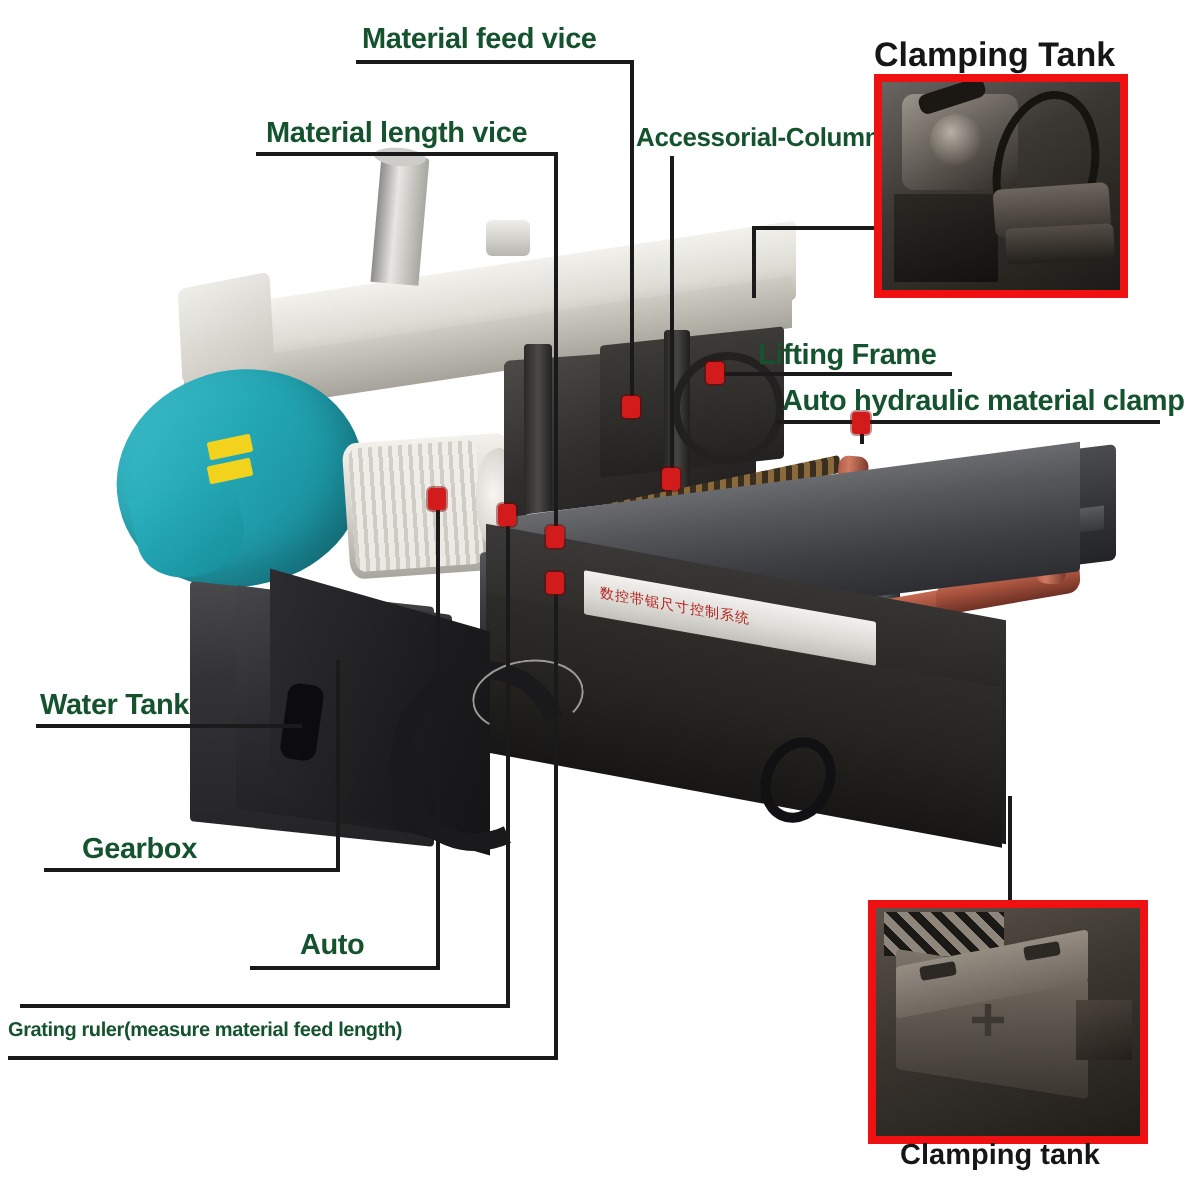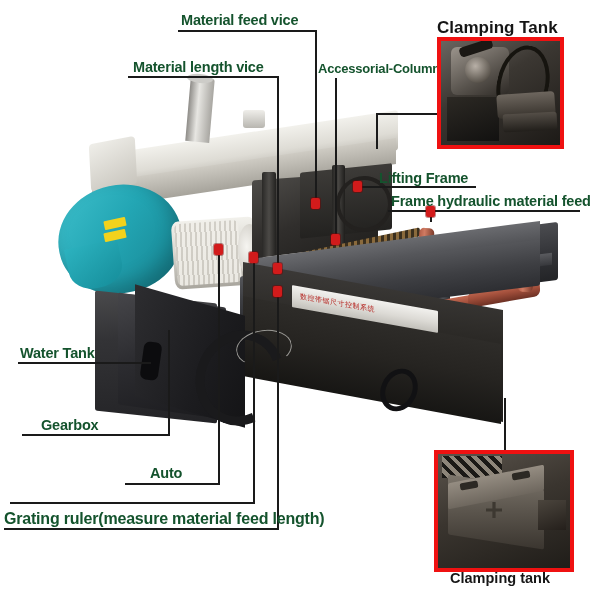--- a/index.html
+++ b/index.html
@@ -494,30 +494,30 @@
   </div>
 
   <div class="label" style="left:181px; top:13px; font-size:14.5px;">Material feed vice</div>
 
   <div class="label" style="left:133px; top:60px; font-size:14.5px;">Material length vice</div>
 
   <div class="label" style="left:318px; top:62px; font-size:13px;">Accessorial-Column</div>
 
   <div class="label" style="left:379px; top:171px; font-size:14.5px;">Lifting Frame</div>
 
-  <div class="label" style="left:391px; top:194px; font-size:14.5px;">Frame hydraulic material feed</div>
+  <div class="label" style="left:391px; top:194px; font-size:14.5px;">Auto hydraulic material clamp</div>
 
   <div class="label" style="left:20px; top:346px; font-size:14.5px;">Water Tank</div>
 
   <div class="label" style="left:41px; top:418px; font-size:14.5px;">Gearbox</div>
 
   <div class="label" style="left:150px; top:466px; font-size:14.5px;">Auto</div>
 
 
-  <div class="label" style="left:4px; top:511px; font-size:16px;">Grating ruler(measure material feed length)</div>
+  <div class="label" style="left:4px; top:511px; font-size:10px;">Grating ruler(measure material feed length)</div>
 
   <div class="inset-caption" style="left:437px; top:18px; width:119px; font-size:17px;">Clamping Tank</div>
 
   <div class="inset" style="left:437px; top:37px; width:119px; height:104px;">
     <div style="position:absolute;inset:0;background:
          linear-gradient(150deg,#6a6560 0%,#3b3732 40%,#1d1a17 100%);"></div>
     <div style="position:absolute;left:10px;top:6px;width:58px;height:48px;
          background:linear-gradient(150deg,#9b948c 0%,#57524c 60%,#2e2a26 100%);
          border-radius:6px;"></div>
     <div style="position:absolute;left:24px;top:16px;width:26px;height:26px;

